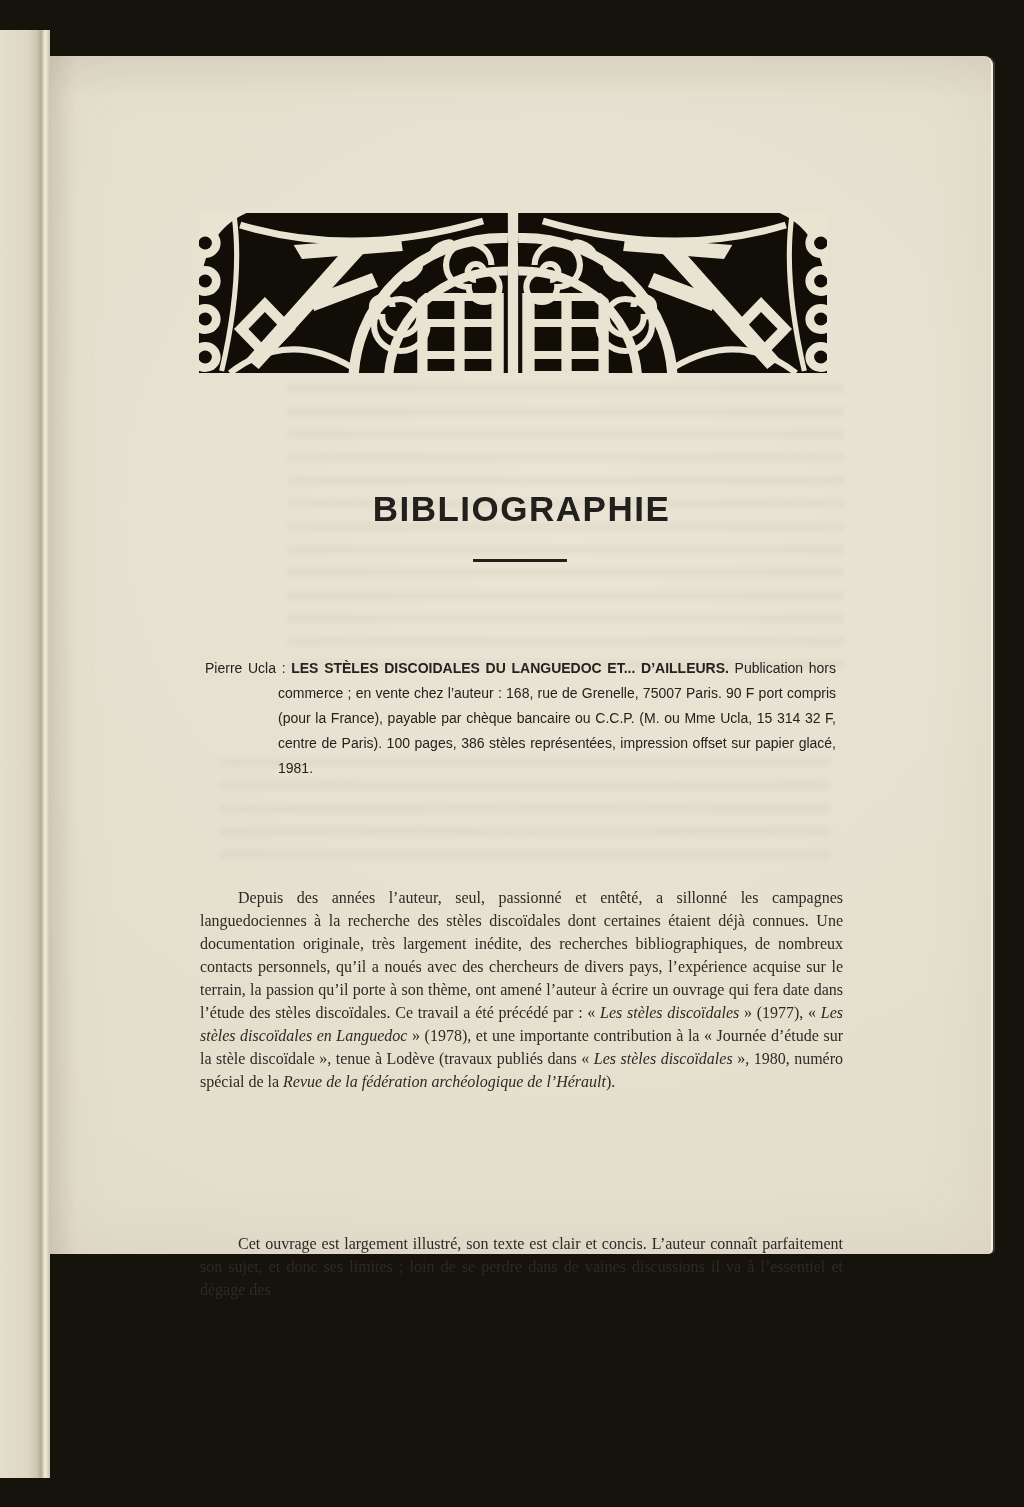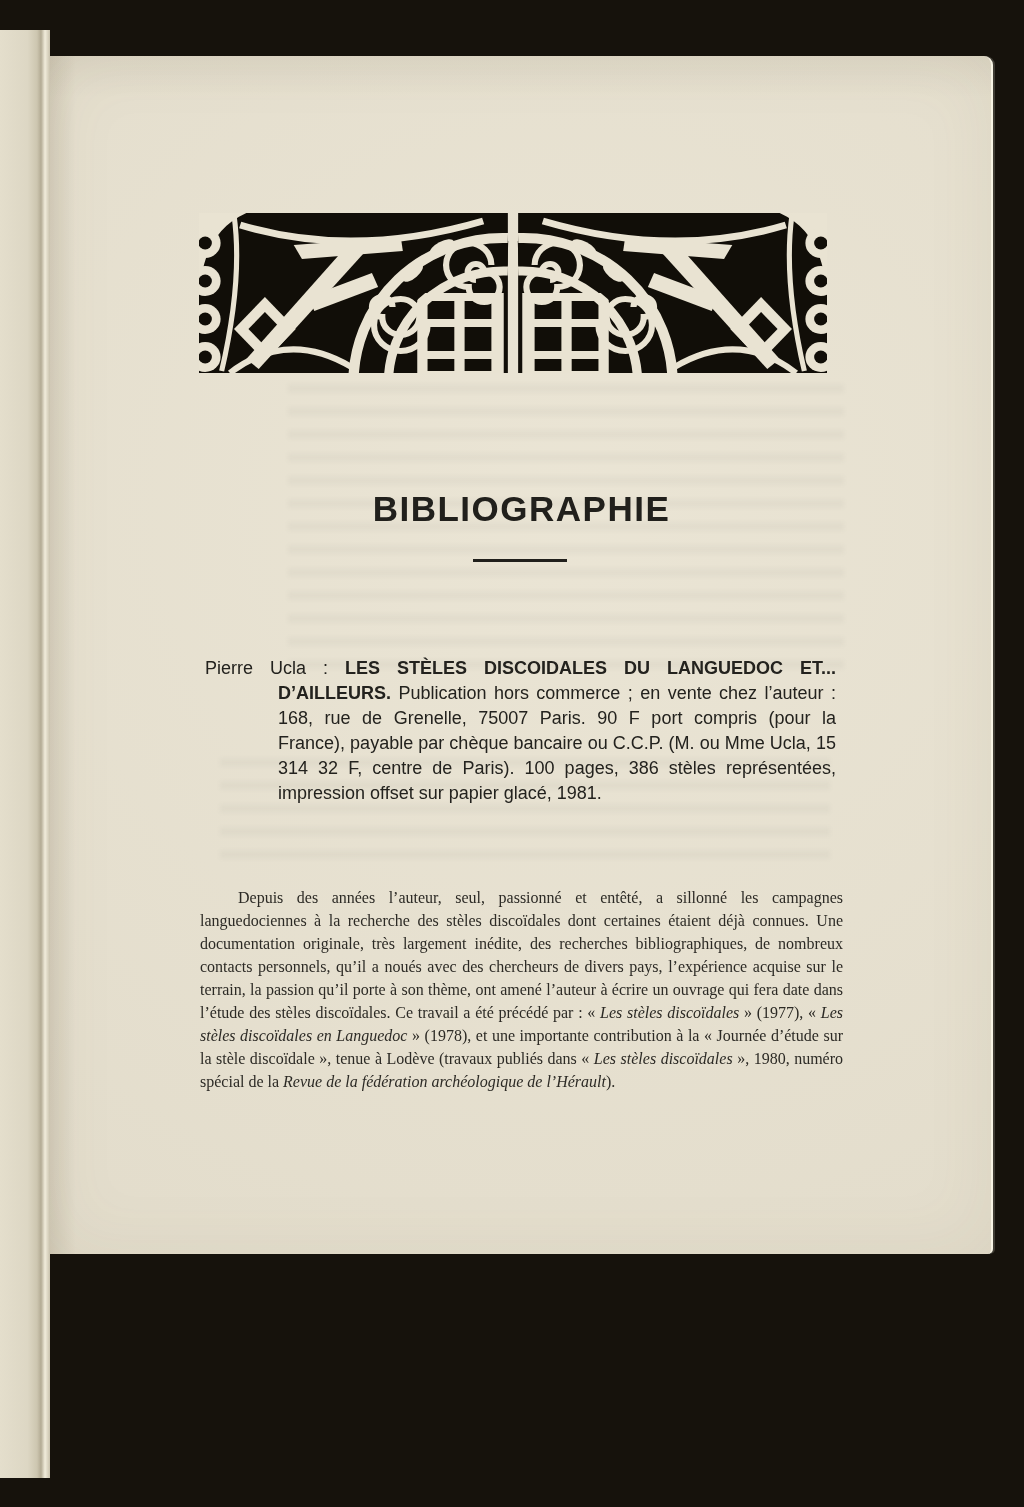--- a/index.html
+++ b/index.html
@@ -61,21 +61,21 @@
     color:var(--ink-strong,#21201c);
   }
   .rule{
     position:absolute;left:423px;top:503px;width:94px;height:2.5px;
     background:var(--ink-strong,#21201c);
   }
   
   .entry{
     position:absolute;left:155px;top:600px;width:631px;
     font-family:"Liberation Sans",sans-serif;
-    font-size:18px;line-height:25px;color:#23221e;
+    font-size:14px;line-height:25px;color:#23221e;
     text-align:justify;
     padding-left:73px;text-indent:-73px;
   }
   .entry .b{font-weight:bold}
   
   .para{
     position:absolute;left:150px;width:643px;
     font-family:"Liberation Serif",serif;
     font-size:16px;line-height:23px;color:var(--ink,#2c2a25);
     text-align:justify;text-indent:38px;
@@ -151,15 +151,16 @@
       <use href="#orn-half" transform="translate(610,0) scale(-1,1)"></use>
     </svg>
 
     <h1 class="title">BIBLIOGRAPHIE</h1>
     <div class="rule"></div>
 
     <p class="entry"><span>Pierre Ucla : </span><span class="b">LES STÈLES DISCOIDALES DU LANGUEDOC ET... D’AILLEURS. </span><span>Publication hors commerce ; en vente chez l’auteur : 168, rue de Grenelle, 75007 Paris. 90 F port compris (pour la France), payable par chèque bancaire ou C.C.P. (M. ou Mme Ucla, 15 314 32 F, centre de Paris). 100 pages, 386 stèles représentées, impression offset sur papier glacé, 1981.</span></p>
 
     <p class="para p1"><span>Depuis des années l’auteur, seul, passionné et entêté, a sillonné les campagnes languedociennes à la recherche des stèles discoïdales dont certaines étaient déjà connues. Une documentation originale, très largement inédite, des recherches bibliographiques, de nombreux contacts personnels, qu’il a noués avec des chercheurs de divers pays, l’expérience acquise sur le terrain, la passion qu’il porte à son thème, ont amené l’auteur à écrire un ouvrage qui fera date dans l’étude des stèles discoïdales. Ce travail a été précédé par : « </span><span class="i">Les stèles discoïdales</span><span> » (1977), « </span><span class="i">Les stèles discoïdales en Languedoc</span><span> » (1978), et une importante contribution à la « Journée d’étude sur la stèle discoïdale », tenue à Lodève (travaux publiés dans « </span><span class="i">Les stèles discoïdales</span><span> », 1980, numéro spécial de la </span><span class="i">Revue de la fédération archéologique de l’Hérault</span><span>).</span></p>
 
+    <p class="para p2"><span>Cet ouvrage est largement illustré, son texte est clair et concis. L’auteur connaît parfaitement son sujet, et donc ses limites ; loin de se perdre dans de vaines discussions il va à l’essentiel et dégage des</span></p>
 
   </div>
 </div>
 
 </body></html>

